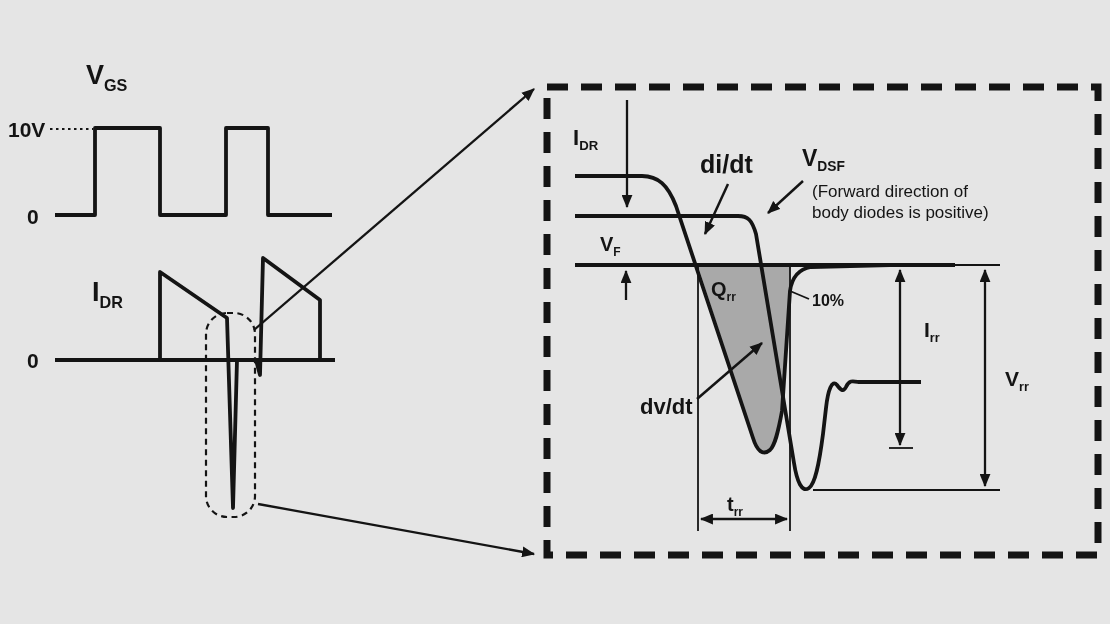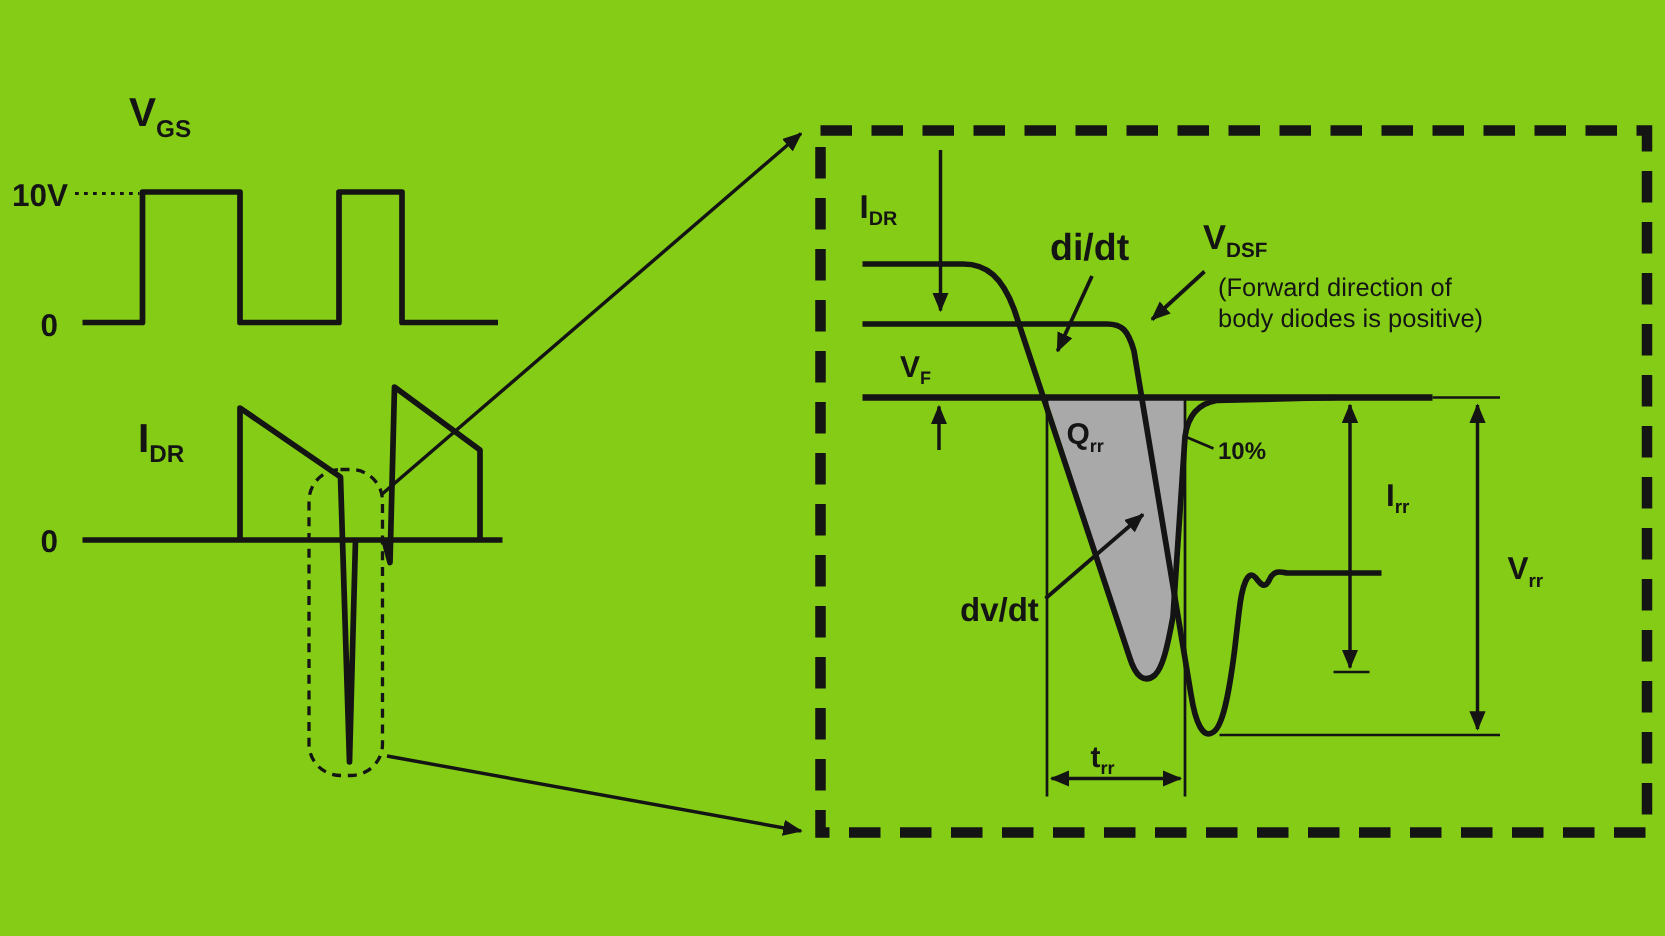--- a/index.html
+++ b/index.html
@@ -1,16 +1,16 @@
 <!DOCTYPE html>
 <html><head>
 <meta charset="utf-8">
 <style>
   html,body{margin:0;padding:0;background:#ffffff}
-  .stage{position:relative;width:1110px;height:624px;background:#84cc16;overflow:hidden}
+  .stage{position:relative;width:1110px;height:624px;background:#e5e5e5;overflow:hidden}
   svg text{font-family:"Liberation Sans","DejaVu Sans",sans-serif;fill:#141414}
   .b{font-weight:bold}
   .sub{font-size:60%;font-weight:bold}
   .s-main{stroke:#141414;stroke-width:3.8;fill:none;stroke-linejoin:round}
   .s-thick{stroke:#141414;stroke-width:4.2;fill:none}
   .s-thin{stroke:#141414;stroke-width:1.8;fill:none}
   .s-ann{stroke:#141414;stroke-width:2.3;fill:none}
   .s-ann2{stroke:#141414;stroke-width:2.5;fill:none}
   .s-dot{stroke:#141414;stroke-width:2;fill:none;stroke-dasharray:2.5 3.5}
   .zoombox{stroke:#141414;stroke-width:7;fill:none;stroke-dasharray:21 13}

